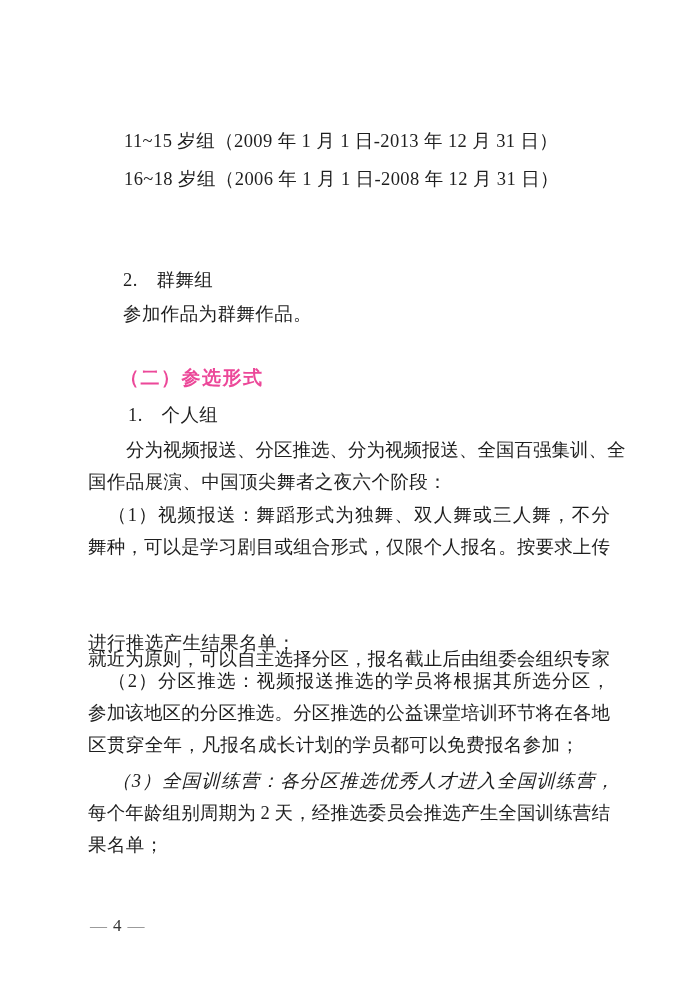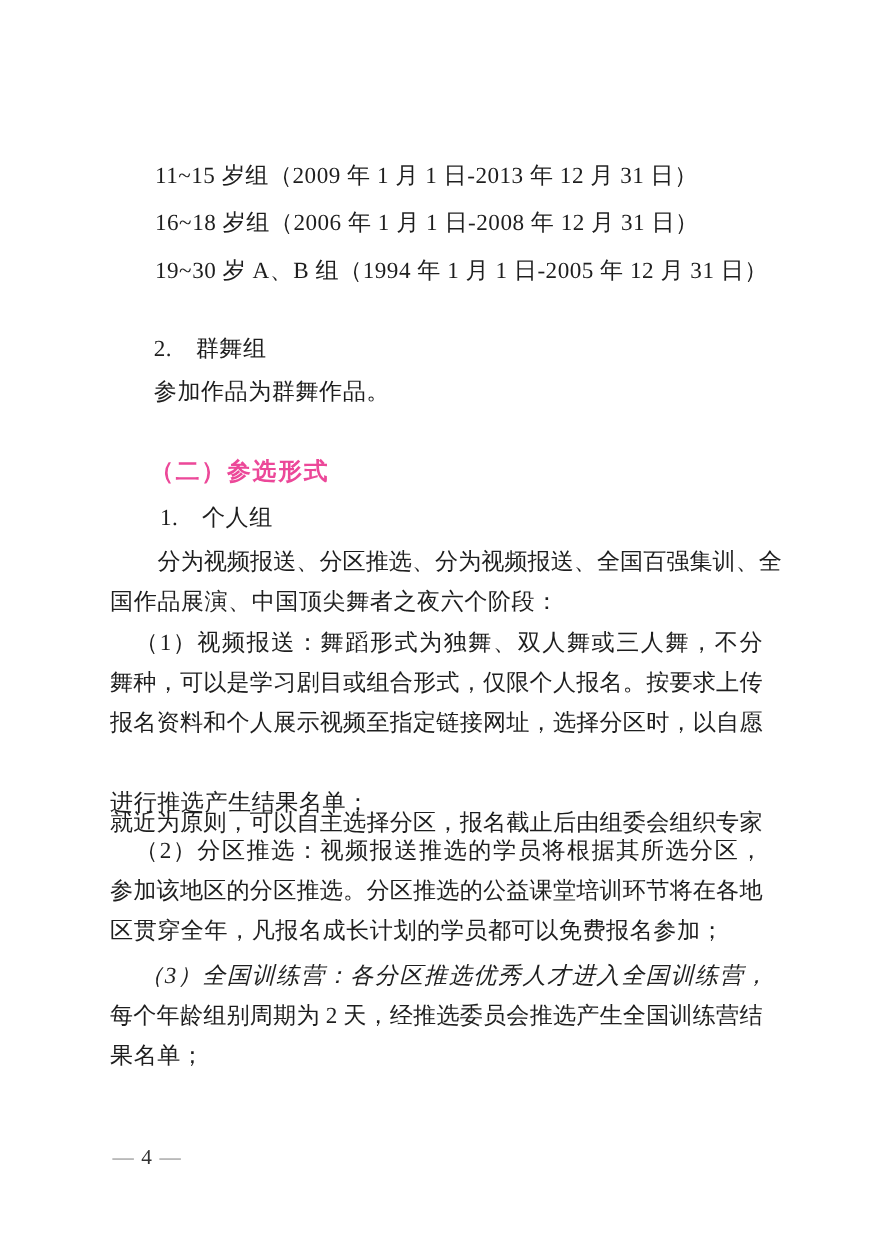--- a/index.html
+++ b/index.html
@@ -45,35 +45,33 @@
     padding: 0 5px;
   }
 </style>
 </head>
 <body>
 
 <div class="page">
 
   <div class="line" style="top:128px; left:124px;">11~15 岁组（2009 年 1 月 1 日-2013 年 12 月 31 日）</div>
   <div class="line" style="top:166px; left:124px;">16~18 岁组（2006 年 1 月 1 日-2008 年 12 月 31 日）</div>
-  <div class="line" style="top:204px; left:124px;">19~30 岁 A、B 组（1994 年 1 月 1 日-2005 年 12 月 31 日）</div>
 
   <div class="line" style="top:267px; left:123px;">2.　群舞组</div>
   <div class="line" style="top:301px; left:123px;">参加作品为群舞作品。</div>
 
   <div class="line heading" style="top:365px; left:120px;">（二）参选形式</div>
 
   <div class="line" style="top:402px; left:128px;">1.　个人组</div>
 
   <div class="line just" style="top:437px; left:126px; width:484px;">分为视频报送、分区推选、分为视频报送、全国百强集训、全</div>
   <div class="line" style="top:469px; left:88px;">国作品展演、中国顶尖舞者之夜六个阶段：</div>
 
   <div class="line just" style="top:502px; left:108px; width:502px;">（1）视频报送：舞蹈形式为独舞、双人舞或三人舞，不分</div>
   <div class="line just" style="top:534px; left:88px; width:522px;">舞种，可以是学习剧目或组合形式，仅限个人报名。按要求上传</div>
-  <div class="line just" style="top:566px; left:88px; width:522px;">报名资料和个人展示视频至指定链接网址，选择分区时，以自愿</div>
   <div class="line just" style="top:598px; left:88px; width:522px;margin-top:48px;">就近为原则，可以自主选择分区，报名截止后由组委会组织专家</div>
   <div class="line" style="top:630px; left:88px;">进行推选产生结果名单；</div>
 
   <div class="line just" style="top:668px; left:108px; width:502px;">（2）分区推选：视频报送推选的学员将根据其所选分区，</div>
   <div class="line just" style="top:700px; left:88px; width:522px;">参加该地区的分区推选。分区推选的公益课堂培训环节将在各地</div>
   <div class="line" style="top:732px; left:88px;">区贯穿全年，凡报名成长计划的学员都可以免费报名参加；</div>
 
   <div class="line just" style="top:768px; left:112px; width:502px;font-style:italic;">（3）全国训练营：各分区推选优秀人才进入全国训练营，</div>
   <div class="line just" style="top:800px; left:88px; width:522px;">每个年龄组别周期为 2 天，经推选委员会推选产生全国训练营结</div>
   <div class="line" style="top:832px; left:88px;">果名单；</div>

